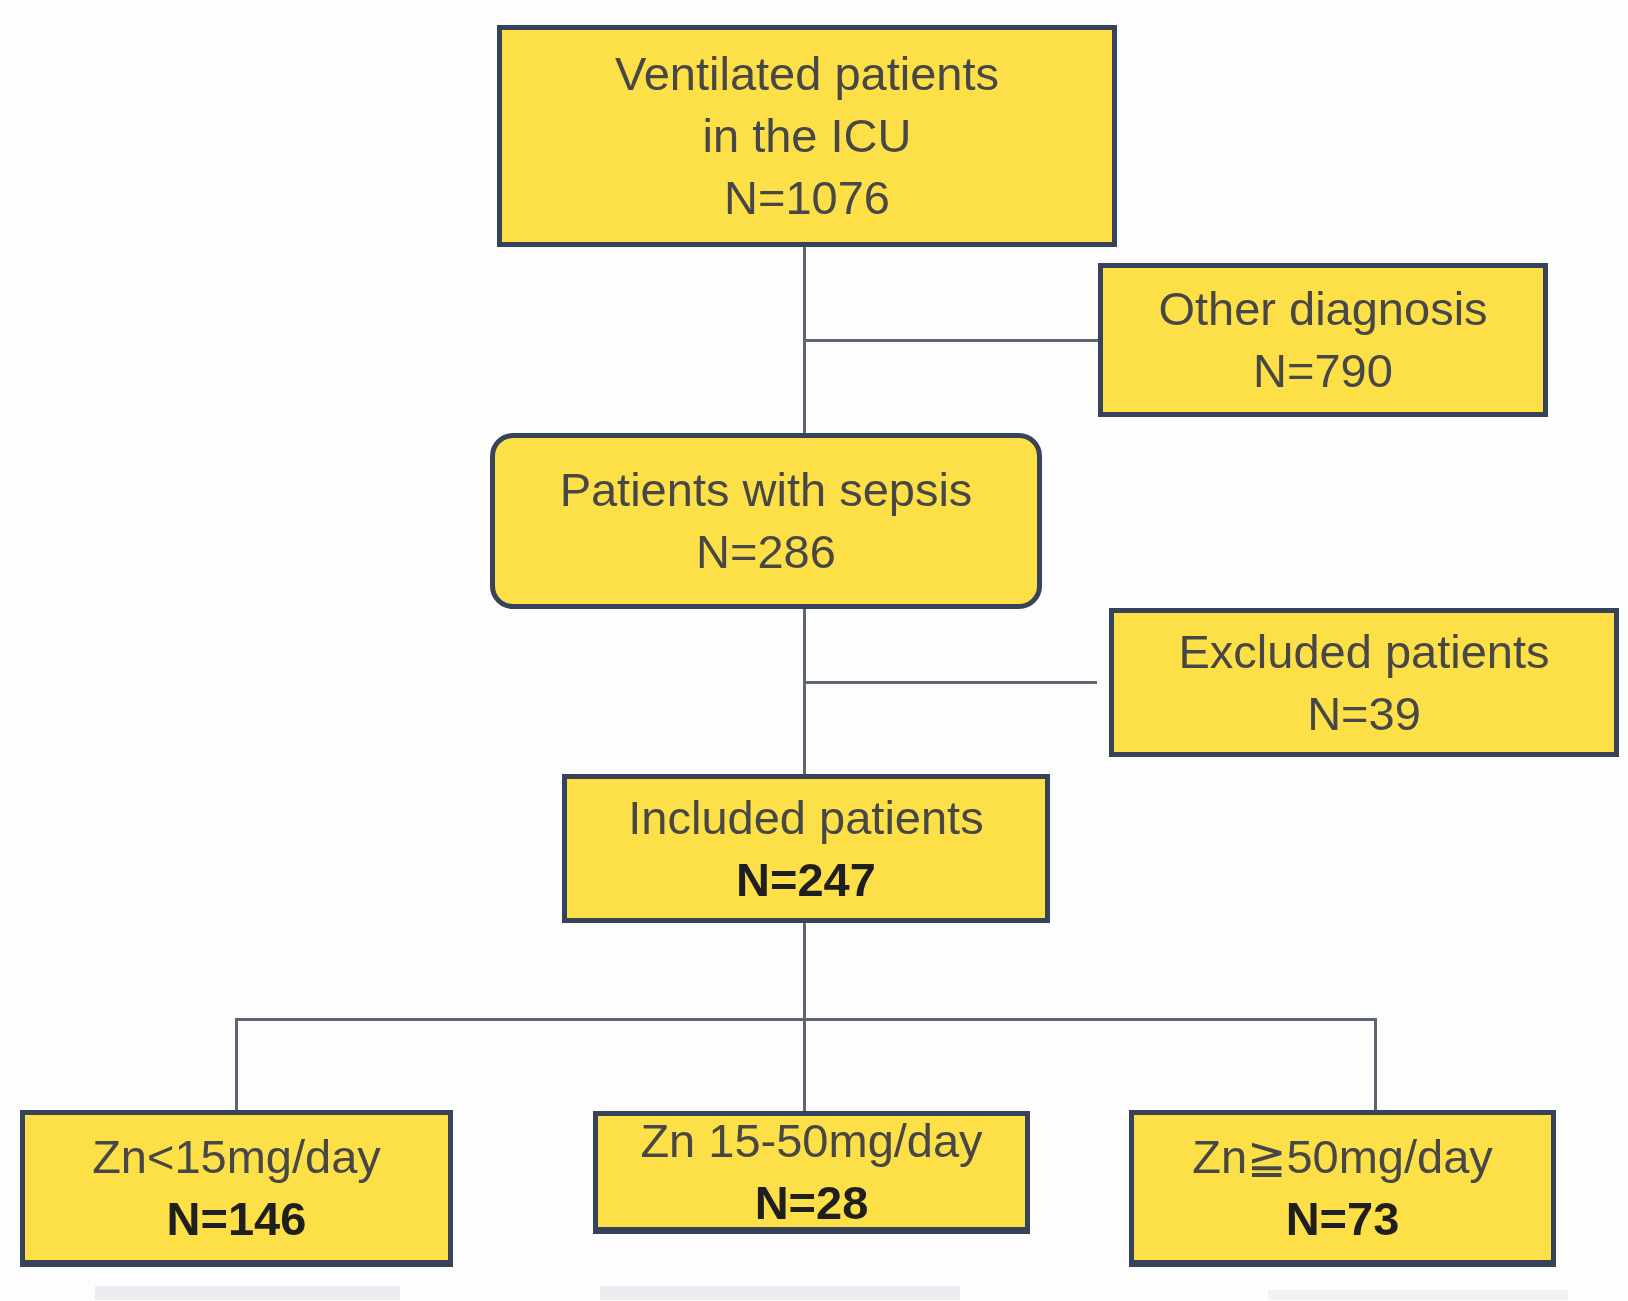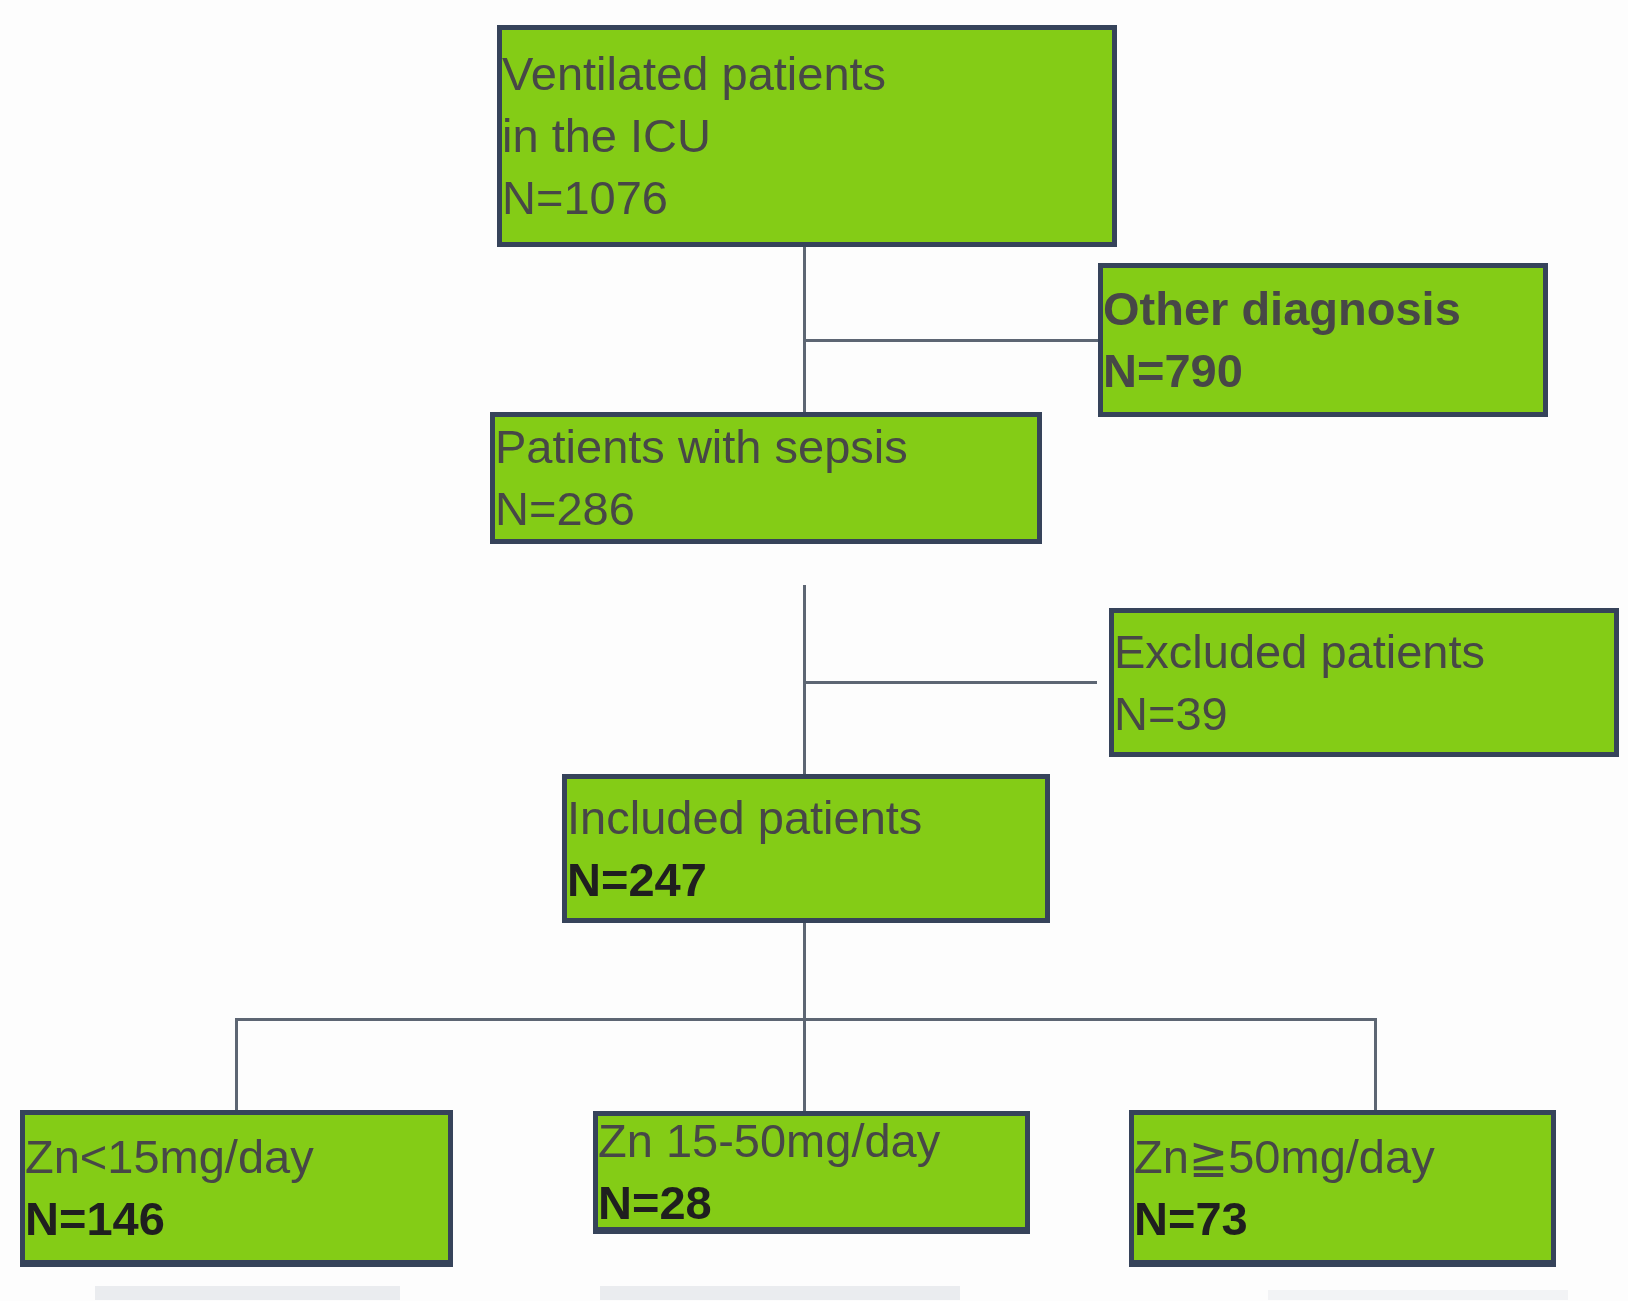--- a/index.html
+++ b/index.html
@@ -15,24 +15,24 @@
     position:relative;
     width:1628px;height:1301px;
     background:var(--bg-color);
     overflow:hidden;
     font-family:"Liberation Sans","DejaVu Sans",sans-serif;
   }
   .node{
     position:absolute;
     box-sizing:border-box;
     border:5px solid var(--border-color);
-    background:#84cc16;
+    background:#fde047;
     display:flex;
     flex-direction:column;
-    align-items:flex-start;
+    align-items:center;
     justify-content:center;
     text-align:center;
     z-index:2;
   }
   .node.bottom-row{border-bottom-width:7px;}
   .tline{
     font-size:47px;
     line-height:62px;
     color:var(--text-color);
     letter-spacing:0px;
@@ -70,26 +70,26 @@
   <div class="conn v" style="left:235px;top:1018px;height:92px;"></div>
   <div class="conn v" style="left:803px;top:1018px;height:93px;"></div>
   <div class="conn v" style="left:1374px;top:1018px;height:92px;"></div>
 
   <div class="node" style="left:497px;top:25px;width:620px;height:222px;">
     <div class="tline">Ventilated patients</div>
     <div class="tline">in the ICU</div>
     <div class="tline">N=1076</div>
   </div>
 
-  <div class="node" style="left:1098px;top:263px;width:450px;height:154px;font-weight:bold;">
+  <div class="node" style="left:1098px;top:263px;width:450px;height:154px;">
     <div class="tline">Other diagnosis</div>
     <div class="tline">N=790</div>
   </div>
 
-  <div class="node" style="left:490px;top:412px;width:552px;height:132px;">
+  <div class="node" style="left:490px;top:433px;width:552px;height:176px;border-radius:23px;">
     <div class="tline">Patients with sepsis</div>
     <div class="tline">N=286</div>
   </div>
 
   <div class="node" style="left:1097px;top:608px;width:510px;height:149px;margin-left:12px;">
     <div class="tline">Excluded patients</div>
     <div class="tline">N=39</div>
   </div>
 
   <div class="node" style="left:562px;top:774px;width:488px;height:149px;">

